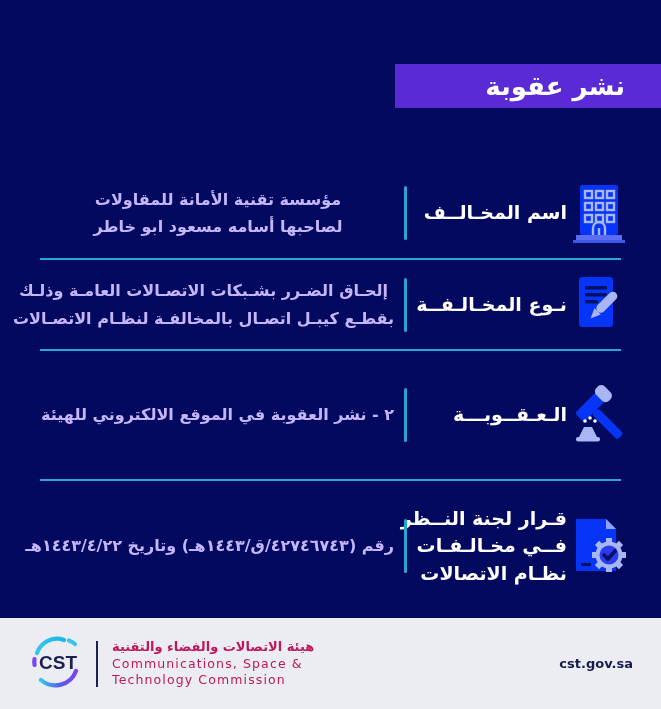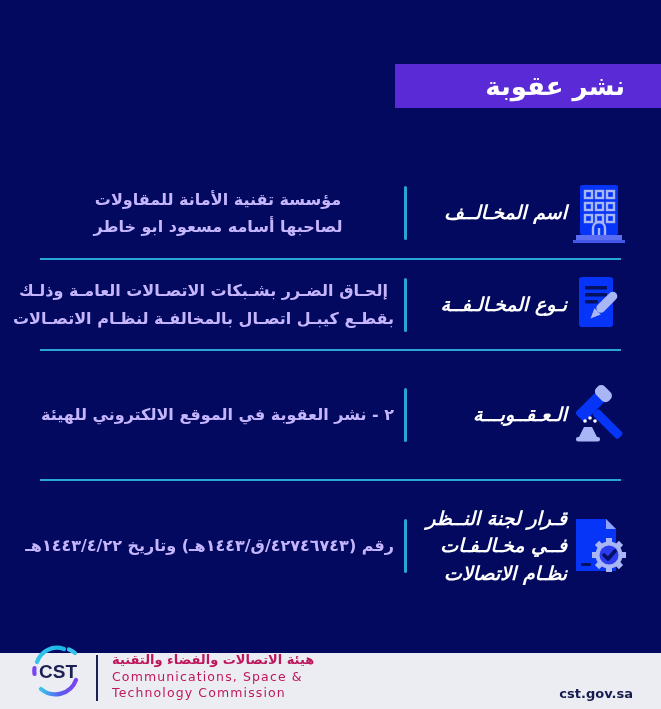--- a/index.html
+++ b/index.html
@@ -25,32 +25,32 @@
     padding:0 30px 0 36px;
   }
   .row-1 { height:90px; }
   .row-2 { height:89px;padding-left:28px; }
   .row-3 { height:128px; }
   .row-4 { height:130px; }
   .hline { height:2px; background:#29a6d8; margin:0 40px; }
   .icon-cell { width:64px; flex:none; display:flex; justify-content:center; align-items:center; }
   .label-cell {
     width:160px; flex:none; text-align:right; color:#ffffff;
-    font-weight:700; font-size:19px; line-height:1.45; padding-left:8px;font-style:italic;
+    font-weight:700; font-size:19px; line-height:1.45; padding-left:8px;
   }
   .vdivider { width:3px; height:54px; background:#29a6d8; border-radius:2px; flex:none; margin-left:4px; }
   .content-cell {
     flex:1; text-align:center; color:#c4b5fd; font-weight:700;
     font-size:16px; line-height:1.7; padding:0 6px;
   }
   .line { display:block; white-space:nowrap; }
   
   .footer {
-    position:absolute; bottom:0; left:0; right:0; height:56px;
-    background:#ecedf3; display:flex; align-items:flex-end; padding:8px 28px;
+    position:absolute; bottom:0; left:0; right:0; height:91px;
+    background:#ecedf3; display:flex; align-items:center; padding:16px 28px;
   }
   .flogo-divider { width:2px; height:46px; background:#1b2152; margin:0 14px 0 10px; flex:none; }
   .org-text { color:#be185d; }
   .org-ar { font-size:13px; font-weight:700; direction:rtl; text-align:left; margin-bottom:2px; }
   .org-en { font-size:12.5px; font-weight:400; letter-spacing:0.09em; line-height:1.3; }
   .site { margin-left:auto; color:#171c4f; font-size:13px; font-weight:700; }
 </style>
 </head>
 <body>
 

